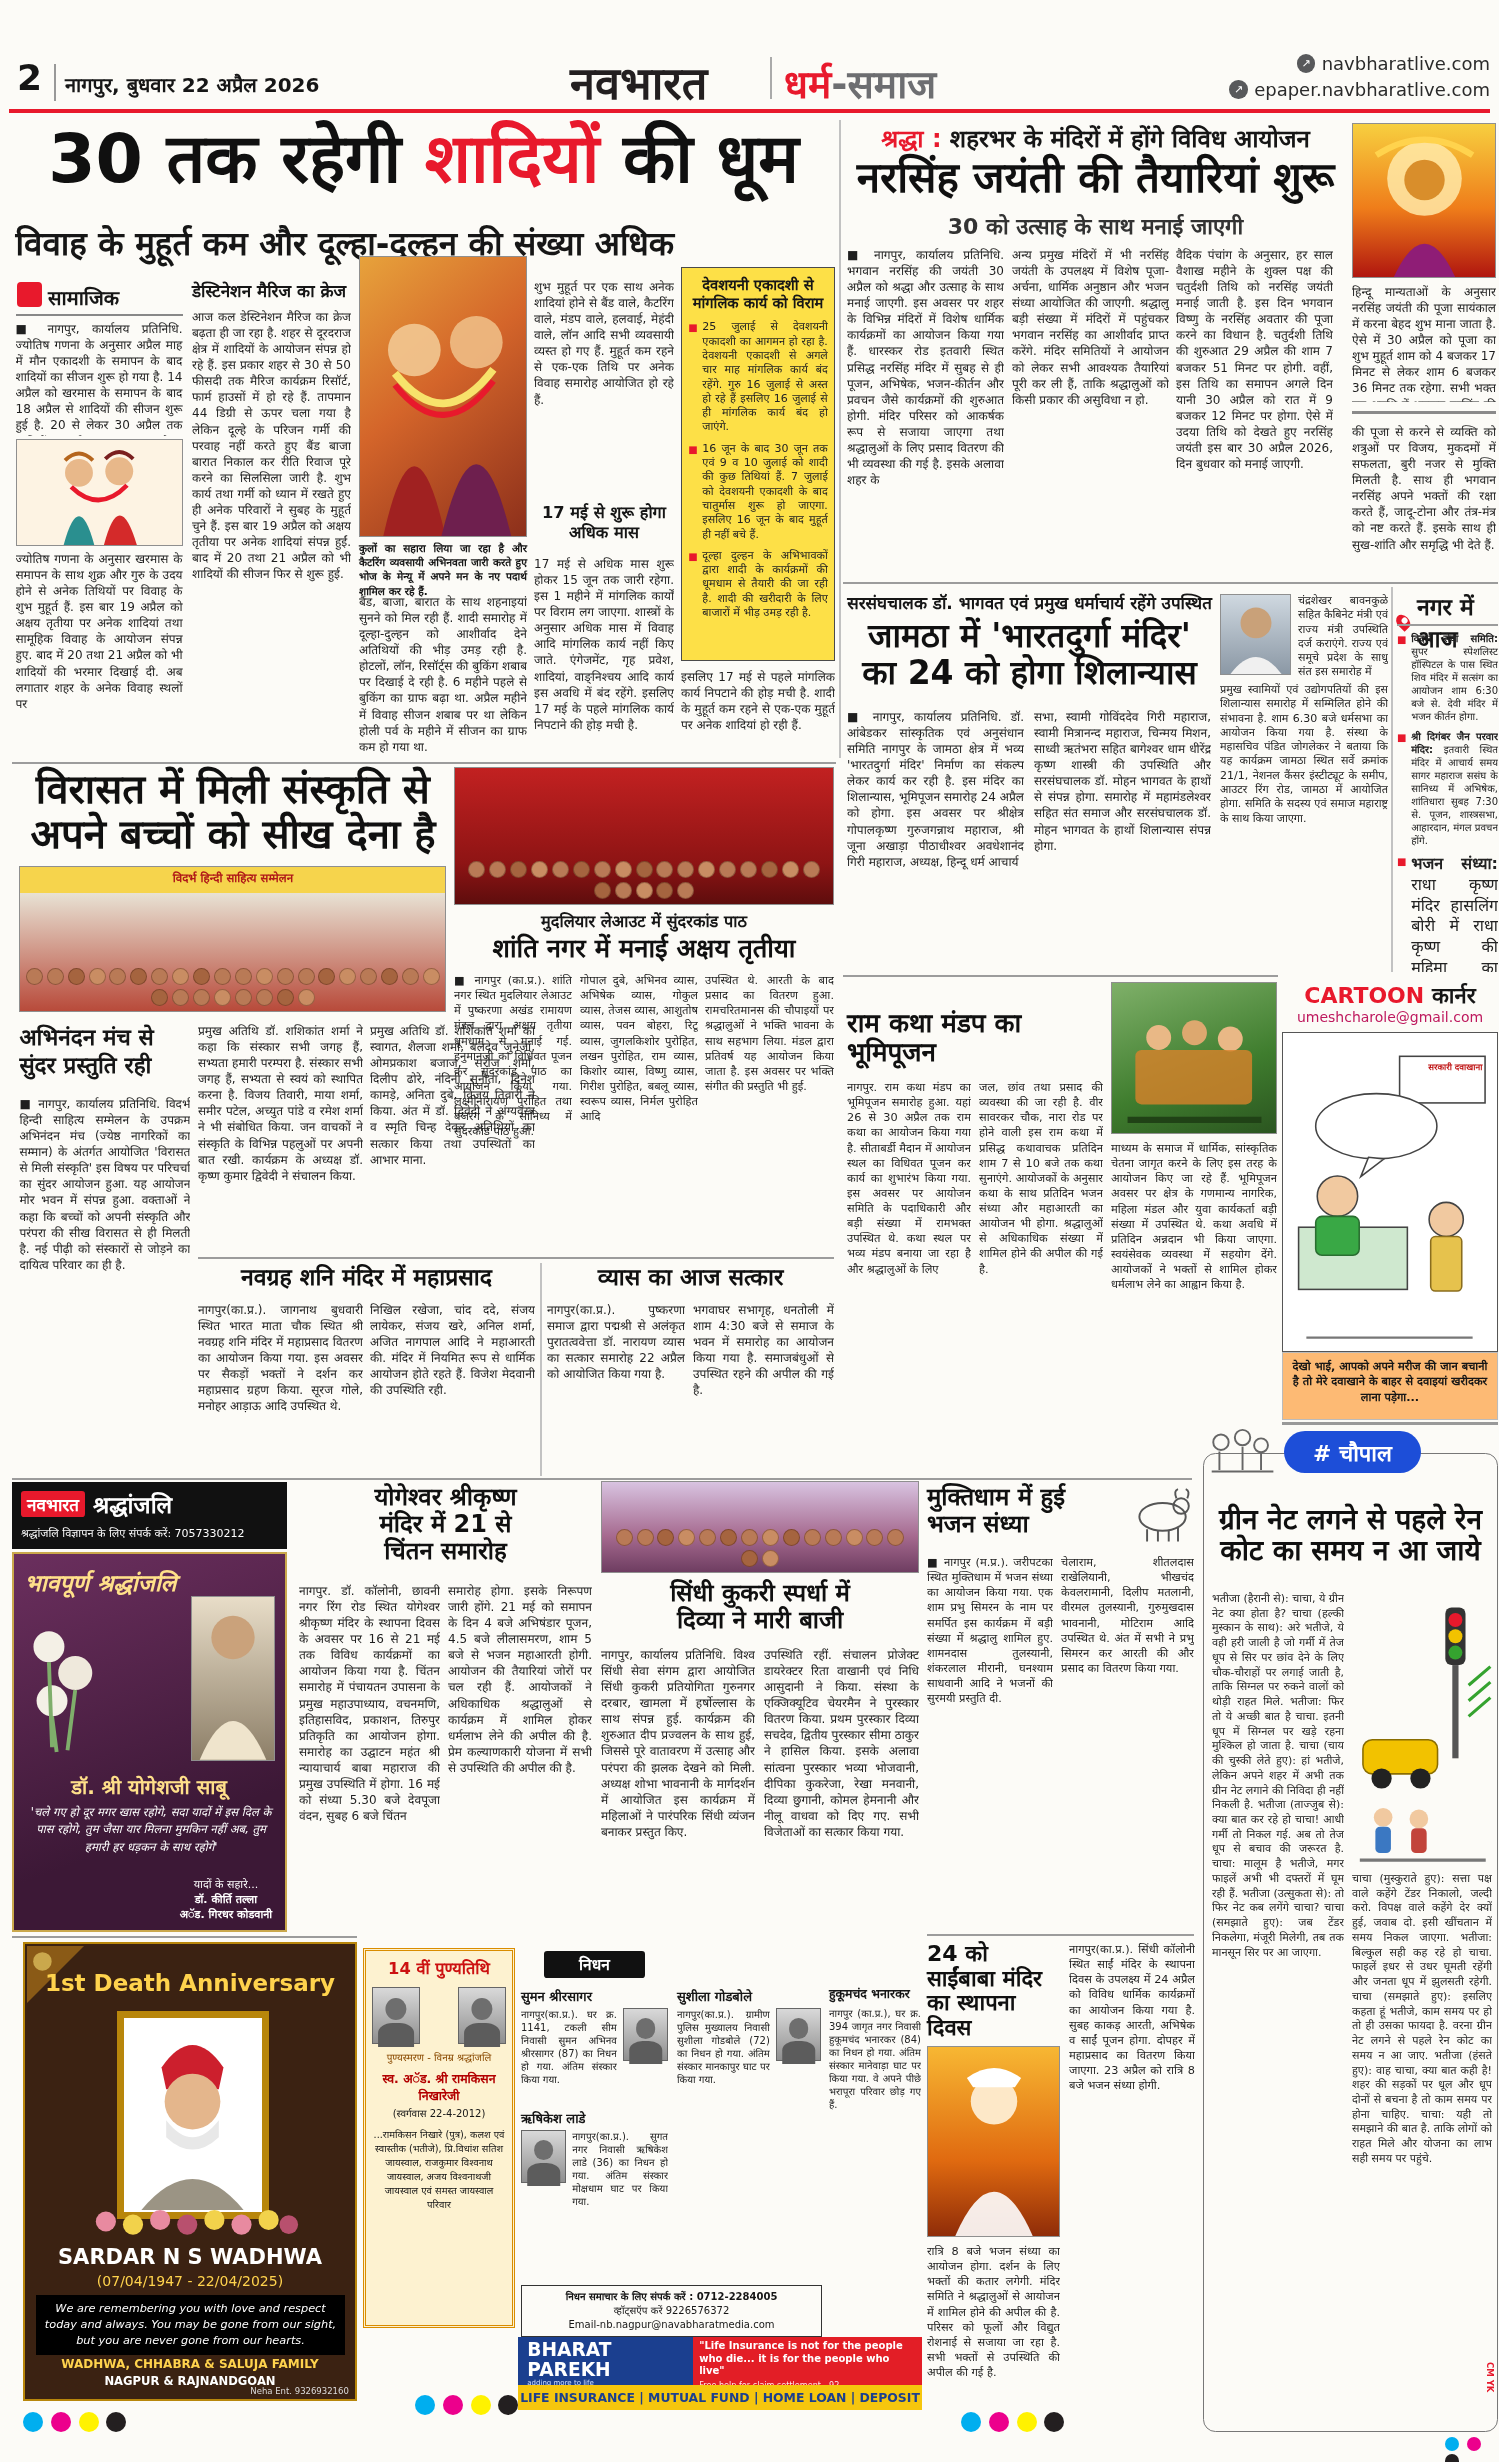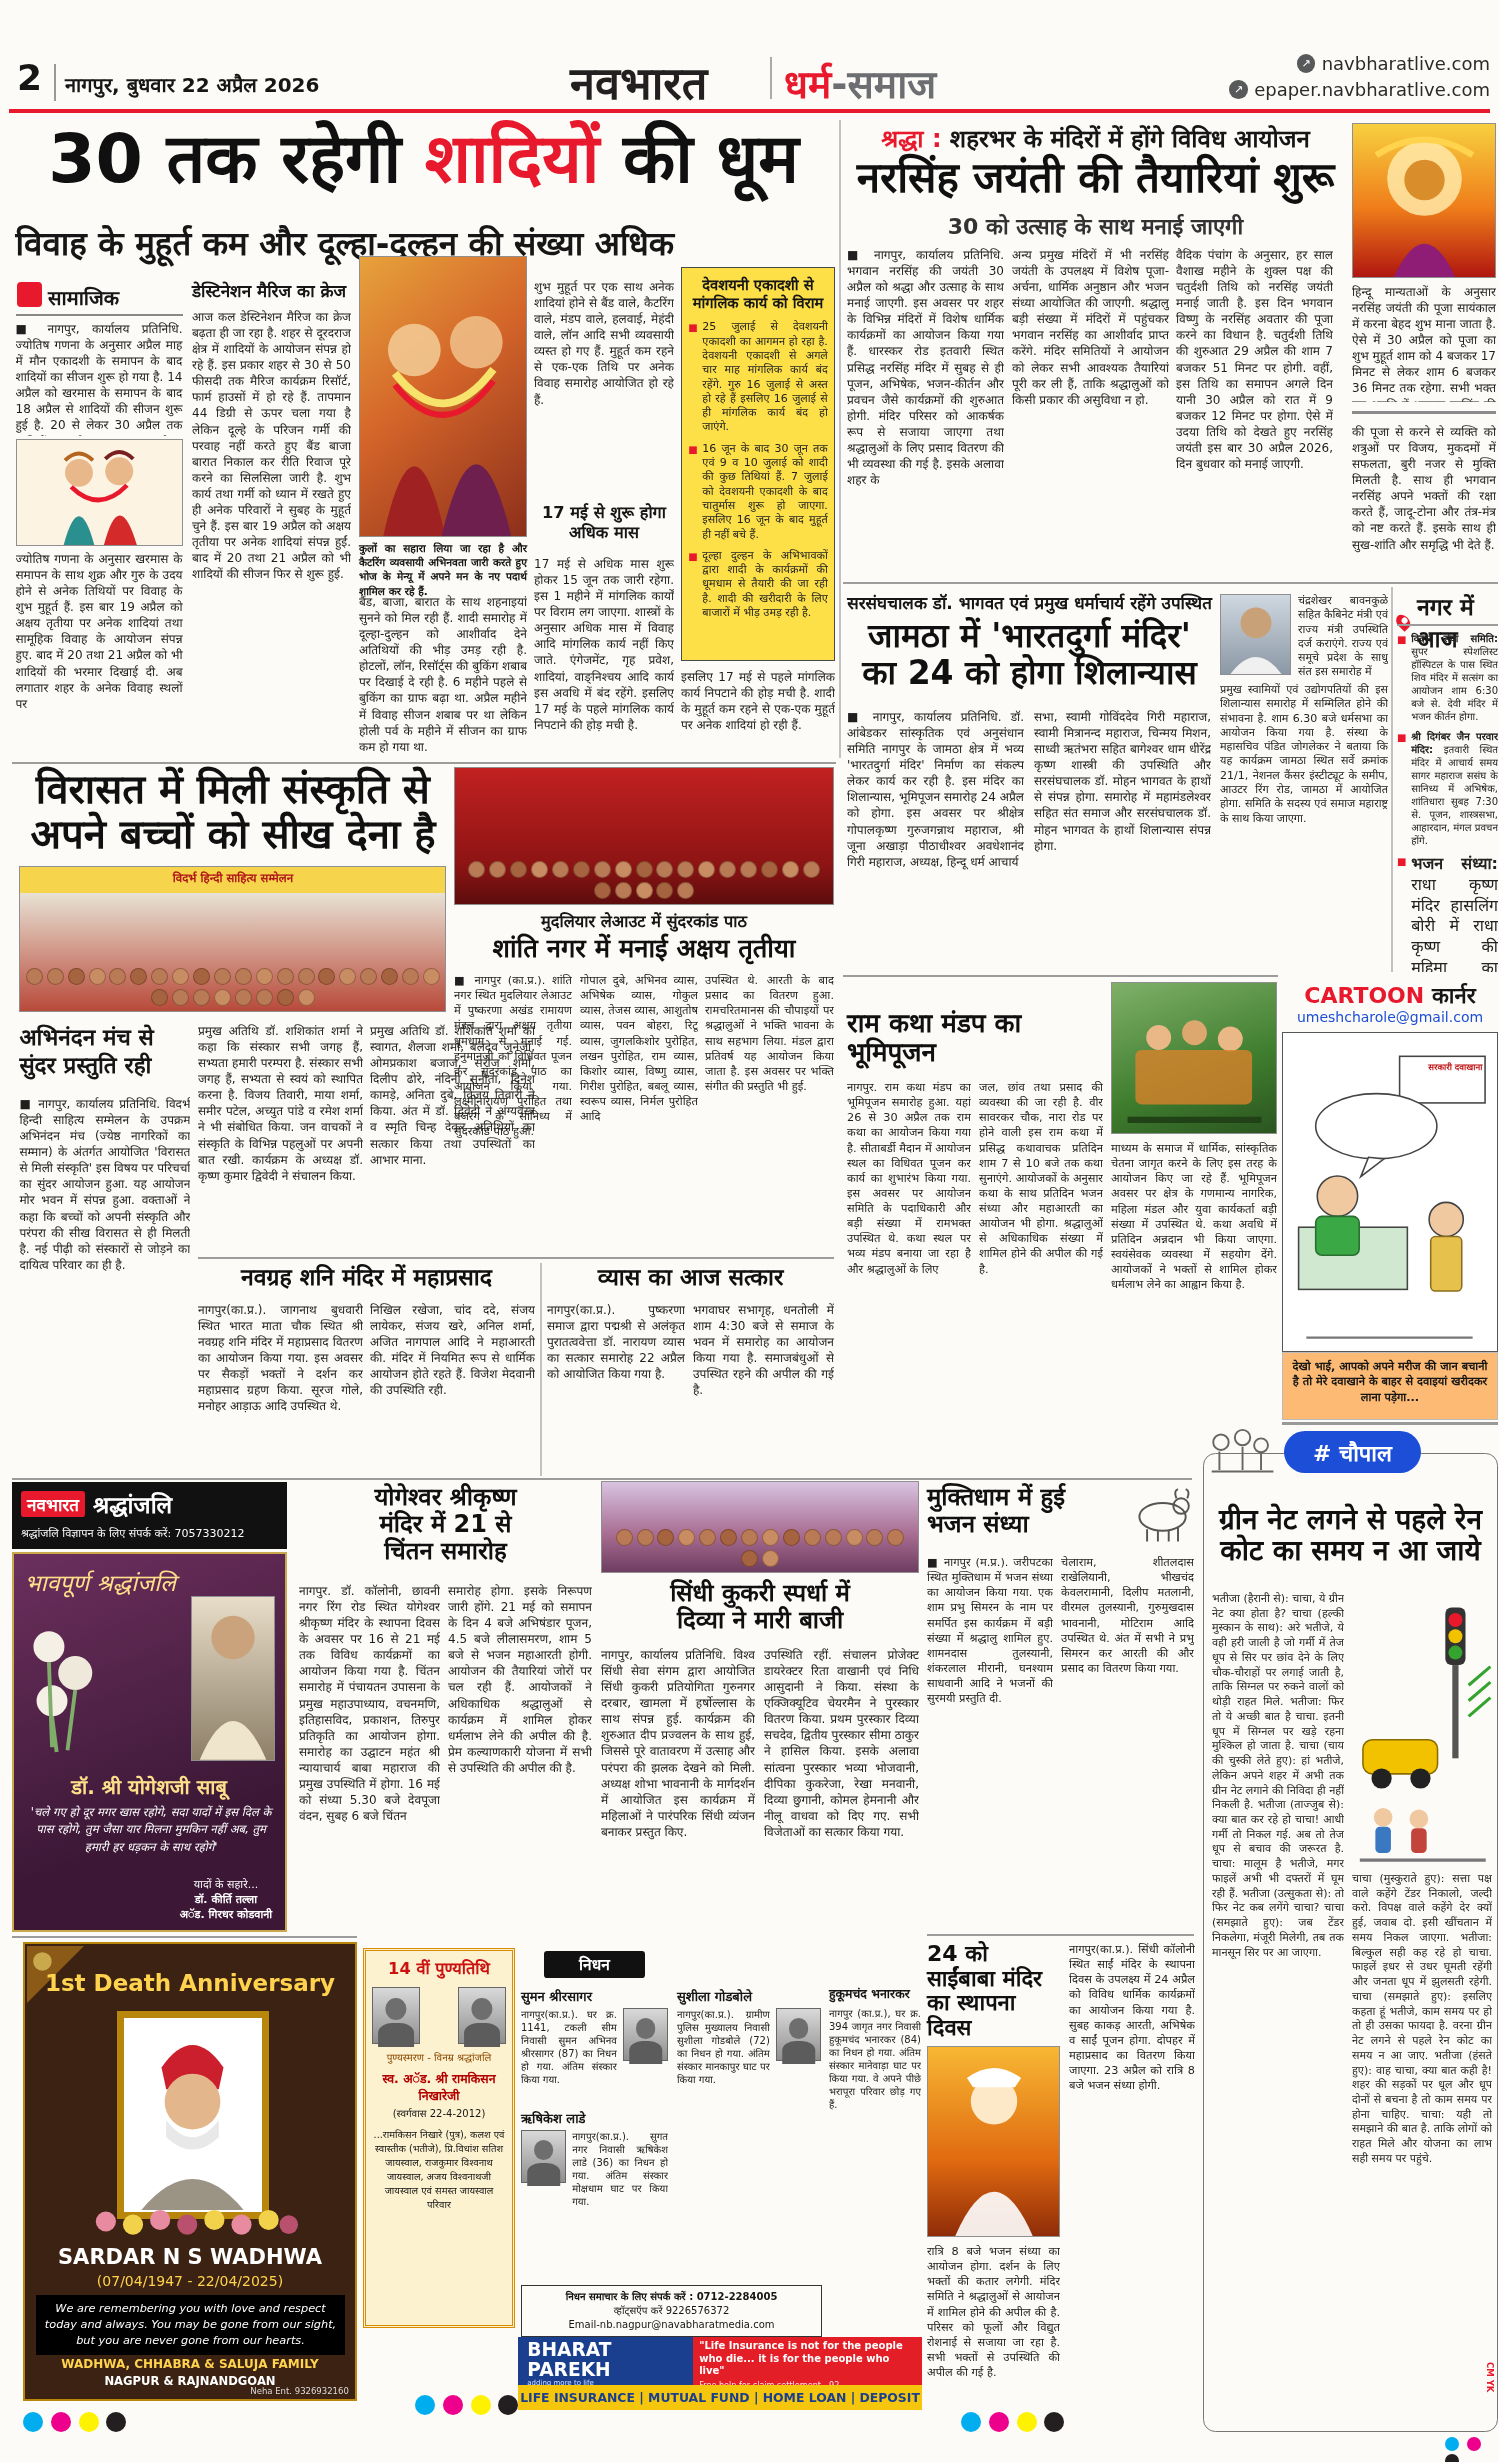--- a/index.html
+++ b/index.html
@@ -178,21 +178,21 @@
         <span class="sq">■</span>
         <span class="bts" style="flex:1;font-size:16px"><b>भजन संध्या:</b> <span>राधा कृष्ण मंदिर हासलिंग बोरी में राधा कृष्ण की महिमा का गुणगान करने के लिए भक्त परिसर में श्रद्धालु शाम 7:30 से भजन गाएंगे.</span></span>
       </div>
     <div class="item">
         <span class="sq">■</span>
         <span class="bts" style="flex:1;font-size:10px"><b>दुर्गा चालीसा पाठ:</b> <span>श्री दुर्गा माता मंदिर जरीपटका में गुरुजनों द्वारा सामूहिक चालीसा पाठ शाम 7:30 बजे से. श्रद्धालु स्तुति सुनेंगे.</span></span>
       </div>
   </div>
 
   <div class="a ctr" style="left:1282px;top:979px;width:216px;font-size:22px;font-weight:800"><span class="red">CARTOON</span> <span>कार्नर</span></div>
-  <div class="a ctr" style="left:1282px;top:1009px;width:216px;font-size:14px;color:#1d4ed8">umeshcharole@gmail.com</div>
+  <div class="a ctr" style="left:1282px;top:1009px;width:216px;font-size:14px;color:#be185d">umeshcharole@gmail.com</div>
   <div class="a" style="left:1282px;top:1032px;width:216px;height:320px;border:1.6px solid #555;background:#fff">
     <svg width="213" height="317" viewBox="0 0 274 408">
       <rect x="150" y="30" width="110" height="60" fill="#fff" stroke="#444" stroke-width="2"></rect>
       <rect x="20" y="250" width="140" height="80" fill="#cfe8cf" stroke="#444" stroke-width="2"></rect>
       <circle cx="70" cy="210" r="26" fill="#f1c9a0" stroke="#444" stroke-width="2"></circle>
       <rect x="42" y="236" width="56" height="50" rx="8" fill="#39a845" stroke="#2a6e31" stroke-width="2"></rect>
       <circle cx="210" cy="240" r="22" fill="#f1c9a0" stroke="#444" stroke-width="2"></circle>
       <rect x="190" y="262" width="40" height="70" rx="6" fill="#e6c24d" stroke="#8a6d1e" stroke-width="2"></rect>
       <ellipse cx="120" cy="120" rx="78" ry="42" fill="#fff" stroke="#444" stroke-width="2"></ellipse>
       <path d="M110 160 L100 185 L130 162 Z" fill="#fff" stroke="#444" stroke-width="2"></path>
@@ -305,21 +305,21 @@
   <div class="a rule-h" style="left:11.6px;top:1478px;width:1180px"></div>
 
   <div class="a" style="left:11.6px;top:1482px;width:275px;height:67px;background:#111;color:#fff;padding:6.2px 9.3px">
     <div style="display:flex;align-items:center;gap:7.8px">
       <span class="chip" style="font-size:17px">नवभारत</span>
       <span style="font-size:23px;font-weight:bold">श्रद्धांजलि</span>
     </div>
     <div style="font-size:11px;margin-top:4.7px">श्रद्धांजलि विज्ञापन के लिए संपर्क करें: 7057330212</div>
   </div>
   <div class="a" style="left:11.6px;top:1552px;width:275px;height:380px;background:linear-gradient(160deg,#6b2f5e,#3c1836 70%);border:2.3px solid #caa84c;color:#fff;overflow:hidden">
-    <div style="position:absolute;left:11px;top:12.4px;font-size:23px;font-weight:normal;color:#ffe08a;font-style:italic">भावपूर्ण श्रद्धांजलि</div>
+    <div style="position:absolute;left:11px;top:12.4px;font-size:23px;font-weight:bold;color:#ffe08a;font-style:italic">भावपूर्ण श्रद्धांजलि</div>
     <svg class="a" style="left:7.8px;top:54px" width="93" height="147" viewBox="0 0 120 190">
       <circle cx="36" cy="50" r="20" fill="#f4f0e6"></circle>
         <circle cx="70" cy="84" r="22" fill="#efe9dc"></circle>
         <circle cx="40" cy="120" r="20" fill="#f4f0e6"></circle>
       <path d="M36 70 L40 180 M70 106 L60 184 M40 140 L46 186" stroke="#7fae6b" stroke-width="5"></path>
     </svg>
     <div class="ph a" style="left:177px;top:42px;width:84px;height:165px;background:linear-gradient(180deg,#e8ddc8,#8d7f68)">
       <svg width="82" height="163" viewBox="0 0 106 210">
           <circle cx="53" cy="52" r="28" fill="#caa27b"></circle>
           <path d="M10 210 Q53 110 96 210 Z" fill="#efe4cc"></path>

